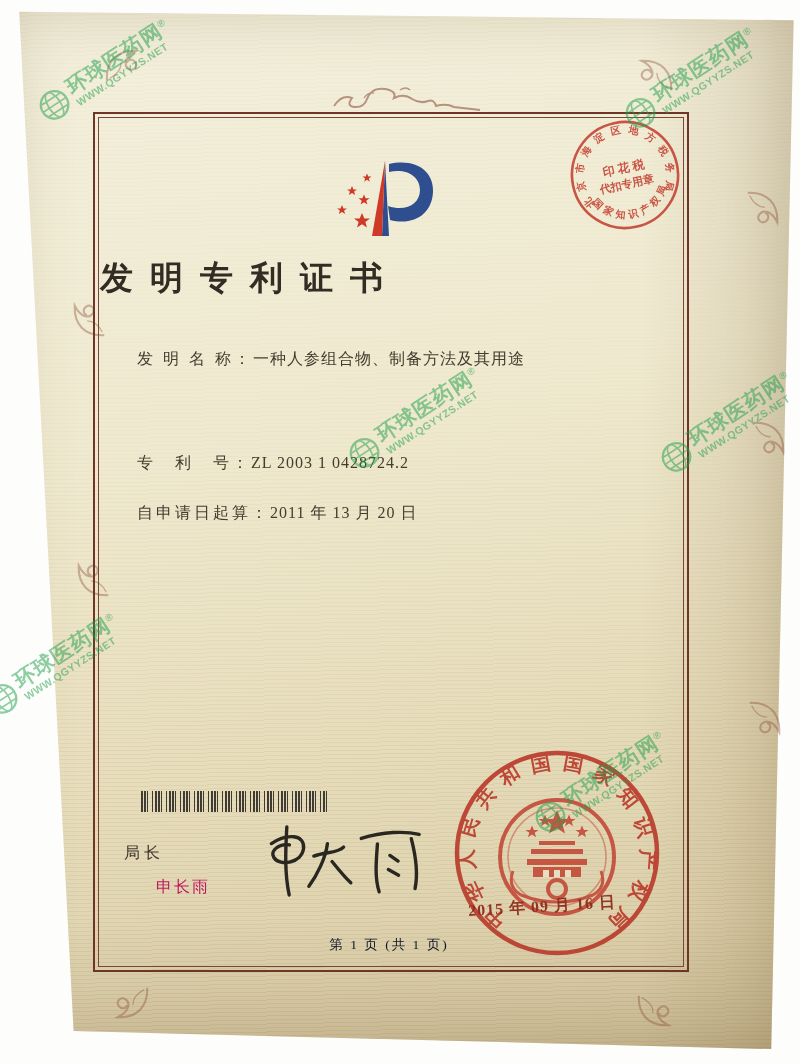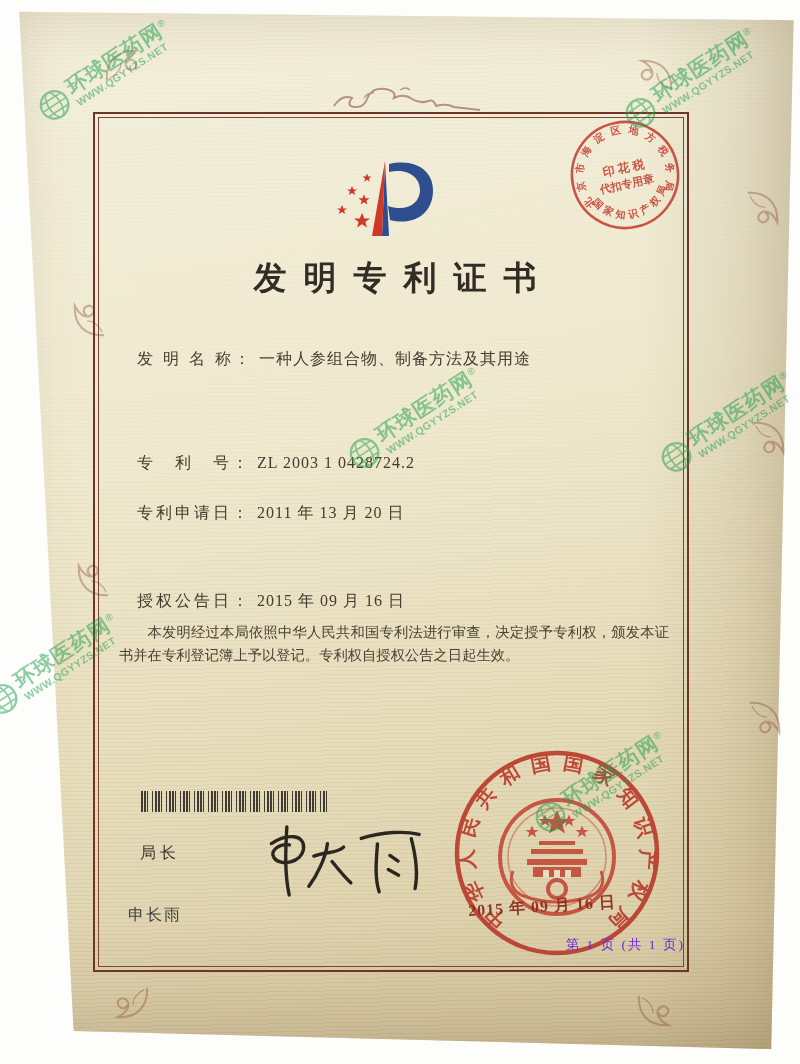--- a/index.html
+++ b/index.html
@@ -14,37 +14,37 @@
     -webkit-mask-image:linear-gradient(180deg,rgba(0,0,0,.30) 0%,rgba(0,0,0,.10) 30%,rgba(0,0,0,.65) 72%,rgba(0,0,0,.85) 100%);
     mask-image:linear-gradient(180deg,rgba(0,0,0,.30) 0%,rgba(0,0,0,.10) 30%,rgba(0,0,0,.65) 72%,rgba(0,0,0,.85) 100%);}
   .vignette{position:absolute;inset:0;
     background:linear-gradient(90deg,rgba(0,0,0,0) 80%,rgba(100,70,30,.13) 97%),
                linear-gradient(0deg,rgba(90,60,25,.12) 0%,rgba(0,0,0,0) 14%);}
   .frame{position:absolute;left:93px;top:112px;width:592px;height:856px;border:2px solid #6f3627;}
   .frame::before{content:'';position:absolute;inset:3px;border:1px solid #7d4534;}
   .abs{position:absolute;}
   .cert-no{left:130px;top:139px;font-size:17px;letter-spacing:2.5px;color:#463f35;white-space:nowrap;}
   .logo{left:332px;top:158px;width:118px;height:88px;}
-  .title{left:93px;top:256px;width:592px;text-align:center;font-size:33px;font-weight:700;
-    letter-spacing:17px;padding-left:29px;box-sizing:border-box;color:#322c25;white-space:nowrap;}
+  .title{left:93px;top:256px;width:592px;text-align:left;font-size:33px;font-weight:700;
+    letter-spacing:17px;padding-left:7px;box-sizing:border-box;color:#322c25;white-space:nowrap;}
   .row{position:absolute;left:137px;font-size:16px;color:#453b2e;white-space:nowrap;}
   .flabel{letter-spacing:3px;}
-  .fvalue{margin-left:6px;letter-spacing:1px;}
+  .fvalue{letter-spacing:1px;}
   .paras{left:119px;top:621px;width:550px;font-size:14.3px;line-height:23px;color:#4a4033;text-align:justify;}
   .paras p{margin:0;text-indent:2em;}
   .barcode{left:141px;top:791px;width:186px;height:21px;opacity:.85;
     background:repeating-linear-gradient(90deg,#23201c 0 2px,rgba(0,0,0,0) 2px 3px,#23201c 3px 5px,rgba(0,0,0,0) 5px 6px,#23201c 6px 7px,rgba(0,0,0,0) 7px 11px,#23201c 11px 12px,rgba(0,0,0,0) 12px 14px);}
-  .signer-title{left:140px;top:843px;font-size:16px;letter-spacing:4px;color:#3c352b;}
-  .signer-name{left:128px;top:877px;font-size:16px;letter-spacing:2px;color:#404040;margin-top:28px;}
+  .signer-title{left:124px;top:843px;font-size:16px;letter-spacing:4px;color:#3c352b;}
+  .signer-name{left:156px;top:877px;font-size:16px;letter-spacing:2px;color:#be185d;}
   .sig-svg{left:250px;top:813px;width:190px;height:95px;}
   .seal-big{left:449px;top:745px;width:216px;height:216px;opacity:.88;}
   .tax-stamp{left:566px;top:116px;width:118px;height:118px;opacity:.85;}
   .seal-date{left:468px;top:895px;width:200px;font-size:16px;font-weight:600;color:#8e2d1e;
     letter-spacing:1px;transform:rotate(-3.5deg);opacity:.95;white-space:nowrap;}
-  .page-footer{left:93px;top:936px;width:592px;text-align:right;font-size:13.5px;letter-spacing:2px;color:#6d28d9;}
+  .page-footer{left:93px;top:936px;width:592px;text-align:center;font-size:13.5px;letter-spacing:2px;color:#0f172a;}
   .wm{position:absolute;display:flex;align-items:flex-start;gap:5px;transform:rotate(-33deg);
     transform-origin:left center;opacity:.5;color:#1d9f4a;pointer-events:none;}
   .wm-globe{width:30px;height:30px;flex:0 0 auto;margin-top:2px;}
   .wm-brand{font-size:21px;font-weight:bold;letter-spacing:1px;line-height:1.05;white-space:nowrap;font-family:"Liberation Sans","DejaVu Sans",sans-serif;}
   .wm-reg{font-size:10px;vertical-align:super;}
   .wm-url{font-size:10.5px;font-weight:bold;letter-spacing:.5px;white-space:nowrap;font-family:"Liberation Sans","DejaVu Sans",sans-serif;}
   .flourish{position:absolute;width:38px;height:38px;color:#8a4a35;opacity:.38;}
   .dragon{position:absolute;left:330px;top:76px;width:152px;height:40px;color:#8a4a35;opacity:.55;}
   svg text{font-family:"Liberation Serif","DejaVu Serif",serif;}
 </style>
@@ -118,28 +118,24 @@
 
   <div class="abs title">发明专利证书</div>
 
   <div class="row" style="top:349px">
     <span class="flabel">发 明 名 称：</span><span class="fvalue">一种人参组合物、制备方法及其用途</span>
   </div>
   <div class="row" style="top:453px">
     <span class="flabel">专　利　号：</span><span class="fvalue">ZL 2003 1 0428724.2</span>
   </div>
   <div class="row" style="top:503px">
-    <span class="flabel">专利申请日：</span><span class="fvalue">2011 年 13 月 20 日</span>
-  </div>
-  <div class="row" style="top:591px">
-    <span class="flabel">授权公告日：</span><span class="fvalue">2015 年 09 月 16 日</span>
+    <span class="flabel">自申请日起算：</span><span class="fvalue">2011 年 13 月 20 日</span>
   </div>
 
   <div class="abs paras">
-    <p>本发明经过本局依照中华人民共和国专利法进行审查，决定授予专利权，颁发本证书并在专利登记簿上予以登记。专利权自授权公告之日起生效。</p>
   </div>
 
   <div class="abs barcode"></div>
 
   <div class="abs signer-title">局长</div>
   <div class="abs signer-name">申长雨</div>
   <svg class="abs sig-svg" viewBox="0 0 190 95">
     <g fill="none" stroke="#2a2721" stroke-width="3.4" stroke-linecap="round" stroke-linejoin="round" transform="rotate(-2 95 47)">
       <path d="M38,12 C36,34 34,58 38,80"></path>
       <path d="M22,28 C38,18 56,20 54,34 C52,48 30,52 24,42 C20,35 30,28 40,30"></path>

